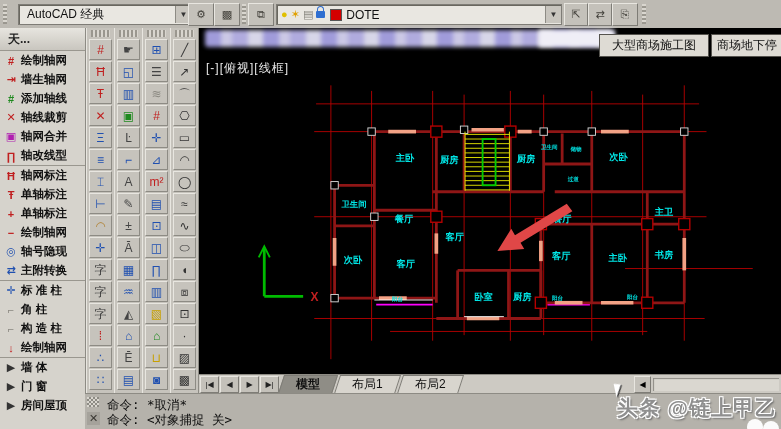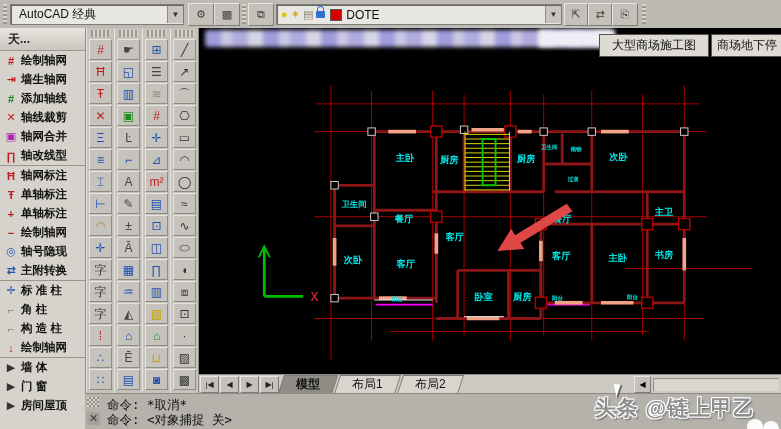--- a/index.html
+++ b/index.html
@@ -67,33 +67,33 @@
   
   .cmd{position:absolute;left:85px;top:393px;width:696px;height:36px;background:#b5b2ab;
        border-top:1px solid #8d8b84;}
   .cmd-grip{position:absolute;left:2px;top:3px;width:12px;height:10px;
        background:repeating-conic-gradient(#8d8b84 0 25%,#d9d6cf 0 50%) 0 0/4px 4px;}
   .cmd-x{position:absolute;left:2px;top:18px;width:13px;height:13px;background:#a5a29b;
        color:#3a3833;font-size:11px;font-weight:bold;display:flex;align-items:center;justify-content:center;}
   .cmd-line{position:absolute;left:22px;font-size:12.5px;color:#0d0d0d;
        font-family:"DejaVu Sans Mono","Liberation Mono",monospace;white-space:pre;}
   
-  .watermark{position:absolute;right:26px;bottom:7px;font-size:21px;font-weight:bold;color:#8f8f8f;
+  .watermark{position:absolute;right:4px;bottom:7px;font-size:21px;font-weight:bold;color:#8f8f8f;
       letter-spacing:1px;text-shadow:-1px -1px 0 #fff,1px -1px 0 #fff,-1px 1px 0 #fff,1px 1px 0 #fff,2px 2px 2px #666;}
   .wm-dot{position:absolute;width:16px;height:16px;border-radius:50%;background:#fff;opacity:.95;}
   .cursor{position:absolute;left:615px;top:383px;width:0;height:0;
       border-left:7px solid #fff;border-bottom:12px solid transparent;border-top:2px solid transparent;
       filter:drop-shadow(1px 1px 0 #333);transform:rotate(-12deg);}
 </style>
 </head>
 <body>
 
 <div class="tb">
   <div class="grip" style="left:3px"></div>
-  <div class="combo" style="left:10px;width:172px">
+  <div class="combo" style="left:18px;width:172px">
     <span style="padding-left:8px">AutoCAD 经典</span>
     <span class="arrow">▼</span>
   </div>
   <div class="btn3d" style="left:188px;width:24px">
       <span class="mini">⚙</span>
     </div>
   <div class="btn3d" style="left:214px;width:24px">
       <span class="mini">▩</span>
     </div>
   <div class="grip" style="left:242px"></div>
@@ -411,20 +411,21 @@
     </div>
   </div>
 
 <div class="draw">
   <div class="blur-strip"></div>
   <div class="blur-strip2"></div>
   <div id="doc-tabs">
       <div class="doctab" style="left: 400px; width: 108px;">大型商场施工图</div>
       <div class="doctab" style="left: 512px; width: 70px;">商场地下停</div>
     </div>
+  <div class="vp-label">[-][俯视][线框]</div>
   <svg id="plan" width="582" height="346" viewBox="199 28 582 374" style="position:absolute;left:0;top:0">
       <line x1="318" y1="90" x2="318" y2="386" stroke="#b40000" stroke-width="1"></line>
       <line x1="362" y1="96" x2="362" y2="366" stroke="#b40000" stroke-width="1"></line>
       <line x1="428" y1="96" x2="428" y2="366" stroke="#b40000" stroke-width="1"></line>
       <line x1="462" y1="100" x2="462" y2="360" stroke="#b40000" stroke-width="1"></line>
       <line x1="512" y1="96" x2="512" y2="366" stroke="#b40000" stroke-width="1"></line>
       <line x1="548" y1="100" x2="548" y2="360" stroke="#b40000" stroke-width="1"></line>
       <line x1="600" y1="96" x2="600" y2="366" stroke="#b40000" stroke-width="1"></line>
       <line x1="655" y1="100" x2="655" y2="360" stroke="#b40000" stroke-width="1"></line>
       <line x1="700" y1="90" x2="700" y2="366" stroke="#b40000" stroke-width="1"></line>

